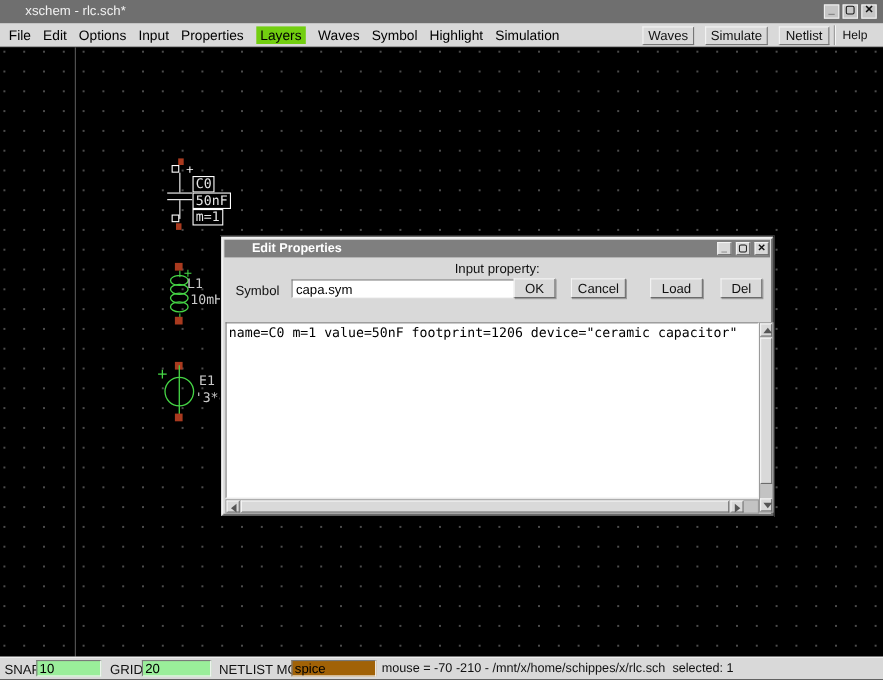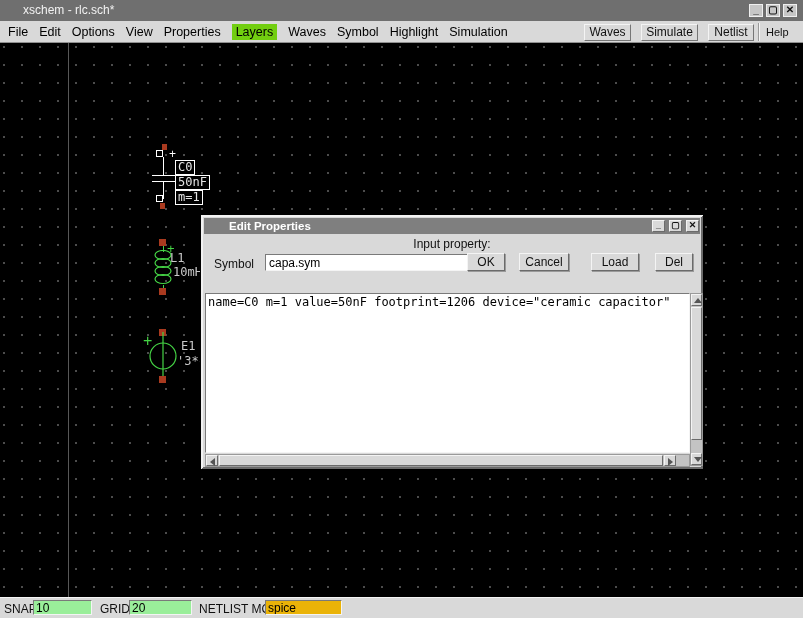--- a/index.html
+++ b/index.html
@@ -111,21 +111,21 @@
       <span>▢</span></div>
     <div class="winbtn" style="left:783px;">
       <span>✕</span></div>
   </div>
 
   <div class="menubar">
     <div class="menuitems">
       <span class="menuitem">File</span>
       <span class="menuitem">Edit</span>
       <span class="menuitem">Options</span>
-      <span class="menuitem">View</span>
+      <span class="menuitem">Input</span>
       <span class="menuitem">Properties</span>
       <span class="menuitem active">Layers</span>
       <span class="menuitem">Waves</span>
       <span class="menuitem">Symbol</span>
       <span class="menuitem">Highlight</span>
       <span class="menuitem">Simulation</span>
     </div>
     <div class="mbtn" style="left:584px;width:47px;">Waves</div>
     <div class="mbtn" style="left:641px;width:57px;">Simulate</div>
     <div class="mbtn" style="left:708px;width:46px;">Netlist</div>
@@ -225,16 +225,17 @@
         </div>
     </div>
   </div>
 
   <div class="statusbar">
     <span class="stlabel" style="left:4px;">SNAP:</span>
     <input class="stinput" style="left: 33px; width: 59px; background: rgb(154, 238, 154);" value="10">
     <span class="stlabel" style="left:100px;">GRID:</span>
     <input class="stinput" style="left: 129px; width: 63px; background: rgb(154, 238, 154);" value="20">
     <span class="stlabel" style="left:199px;">NETLIST MODE:</span>
-    <input class="stinput" style="left: 265px; width: 77px; background: #eab308;" value="spice">
+    <input class="stinput" style="left: 265px; width: 77px; background: #a16207;" value="spice">
+    <span class="stinfo">mouse = -70 -210 - /mnt/x/home/schippes/x/rlc.sch  selected: 1</span>
   </div>
 
 </div>
 
 </body></html>

